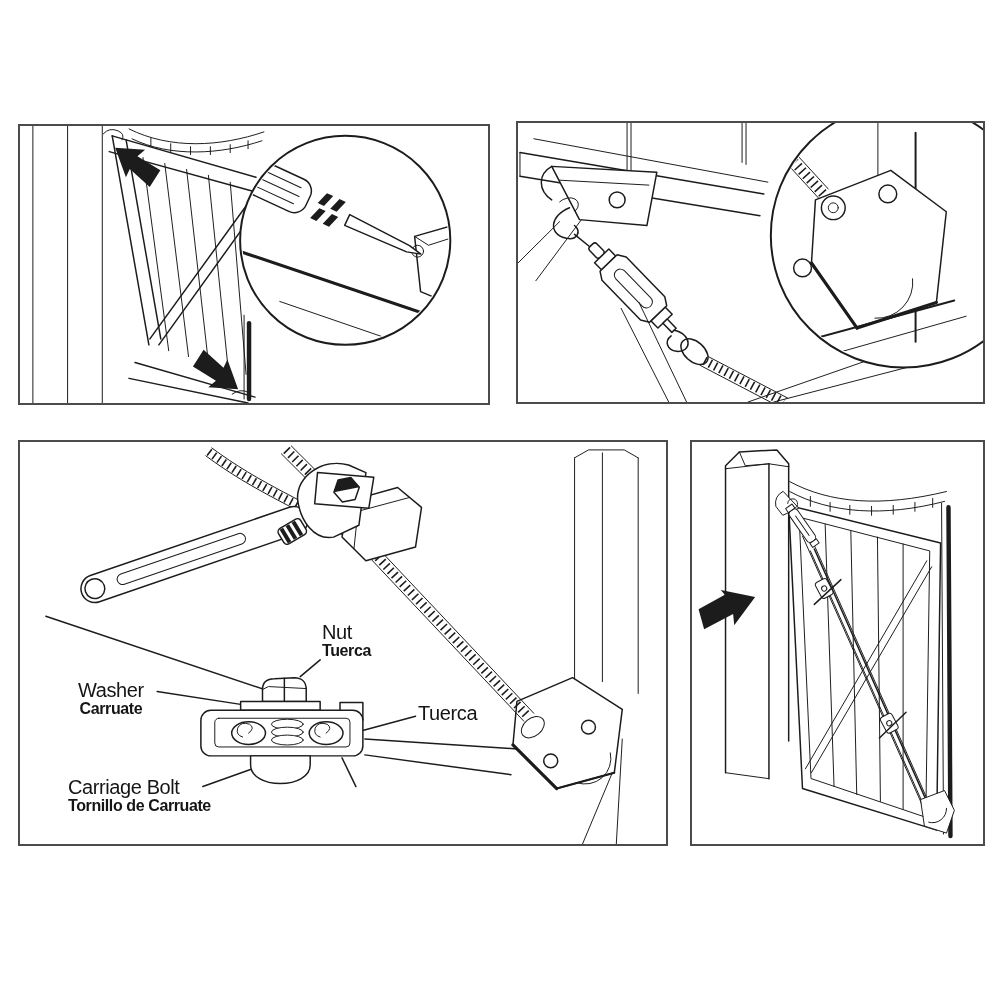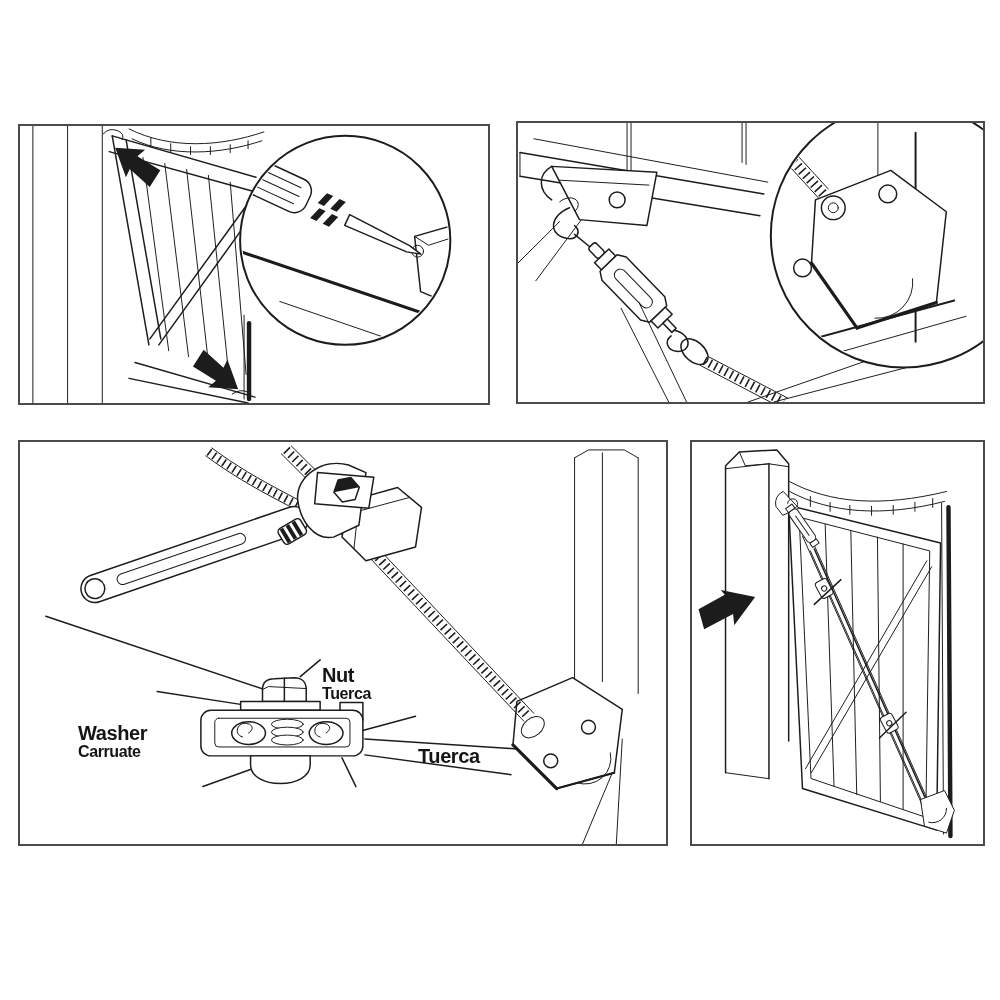--- a/index.html
+++ b/index.html
@@ -16,21 +16,21 @@
   .ln{stroke:#1c1c1c;fill:none;stroke-width:1.5;stroke-linecap:round;stroke-linejoin:round;}
   .thin{stroke-width:1;}
   .med{stroke-width:2;}
   .th{stroke-width:3.2;}
   .th4{stroke-width:4.5;}
   .fw{fill:#ffffff;}
   .fb{fill:#1c1c1c;stroke:none;}
   .rope{stroke:#1c1c1c;fill:none;stroke-dasharray:1.6 4.4;}
   
   .plabel{position:absolute;color:#151515;line-height:1.04;}
-  .plabel .en{font-size:20px;font-weight:700;letter-spacing:-0.4px;white-space:nowrap;margin-top:43px;}
+  .plabel .en{font-size:20px;font-weight:400;letter-spacing:-0.4px;white-space:nowrap;}
   .plabel .es{font-size:16px;font-weight:700;letter-spacing:-0.4px;white-space:nowrap;}
 </style>
 </head>
 <body>
 
 <div class="sheet">
 
   <section class="panel" style="left:18px;top:124px;width:472px;height:281px;">
     <svg viewBox="0 0 472 281" preserveAspectRatio="none">
 
@@ -290,26 +290,30 @@
           <ellipse class="thin fw" cx="269" cy="301" rx="16" ry="5"></ellipse>
         </g>
         <path class="fw" d="M232,317 L232,326 C232,338 246,345 262,345 C278,345 292,338 292,326 L292,317 Z"></path>
       </g>
     </svg>
 
     <div class="plabel" style="left:302px;top:180px;">
       <div class="en">Nut</div>
       <div class="es">Tuerca</div>
     </div>
-    <div class="plabel" style="left:58px;top:238px;">
+    <div class="plabel" style="left:58px;top:238px;text-align:center;">
       <div class="en">Washer</div>
       <div class="es">Carruate</div>
     </div>
     <div class="plabel" style="left:398px;top:261px;">
       <div class="en">Tuerca</div>
+    </div>
+    <div class="plabel" style="left:48px;top:335px;">
+      <div class="en">Carriage Bolt</div>
+      <div class="es">Tornillo de Carruate</div>
     </div>
   </section>
 
   <section class="panel" style="left:690px;top:440px;width:295px;height:406px;">
     <svg viewBox="0 0 295 406" preserveAspectRatio="none">
 
       <g class="ln">
         <path class="fw" d="M34,27 L34,24 L48,10 L86,8 L98,22 L98,25"></path>
         <path class="thin" d="M34,27 L78,22 L98,25 M48,10 L54,24 L78,22"></path>
         <line x1="34" y1="27" x2="34" y2="334"></line>

